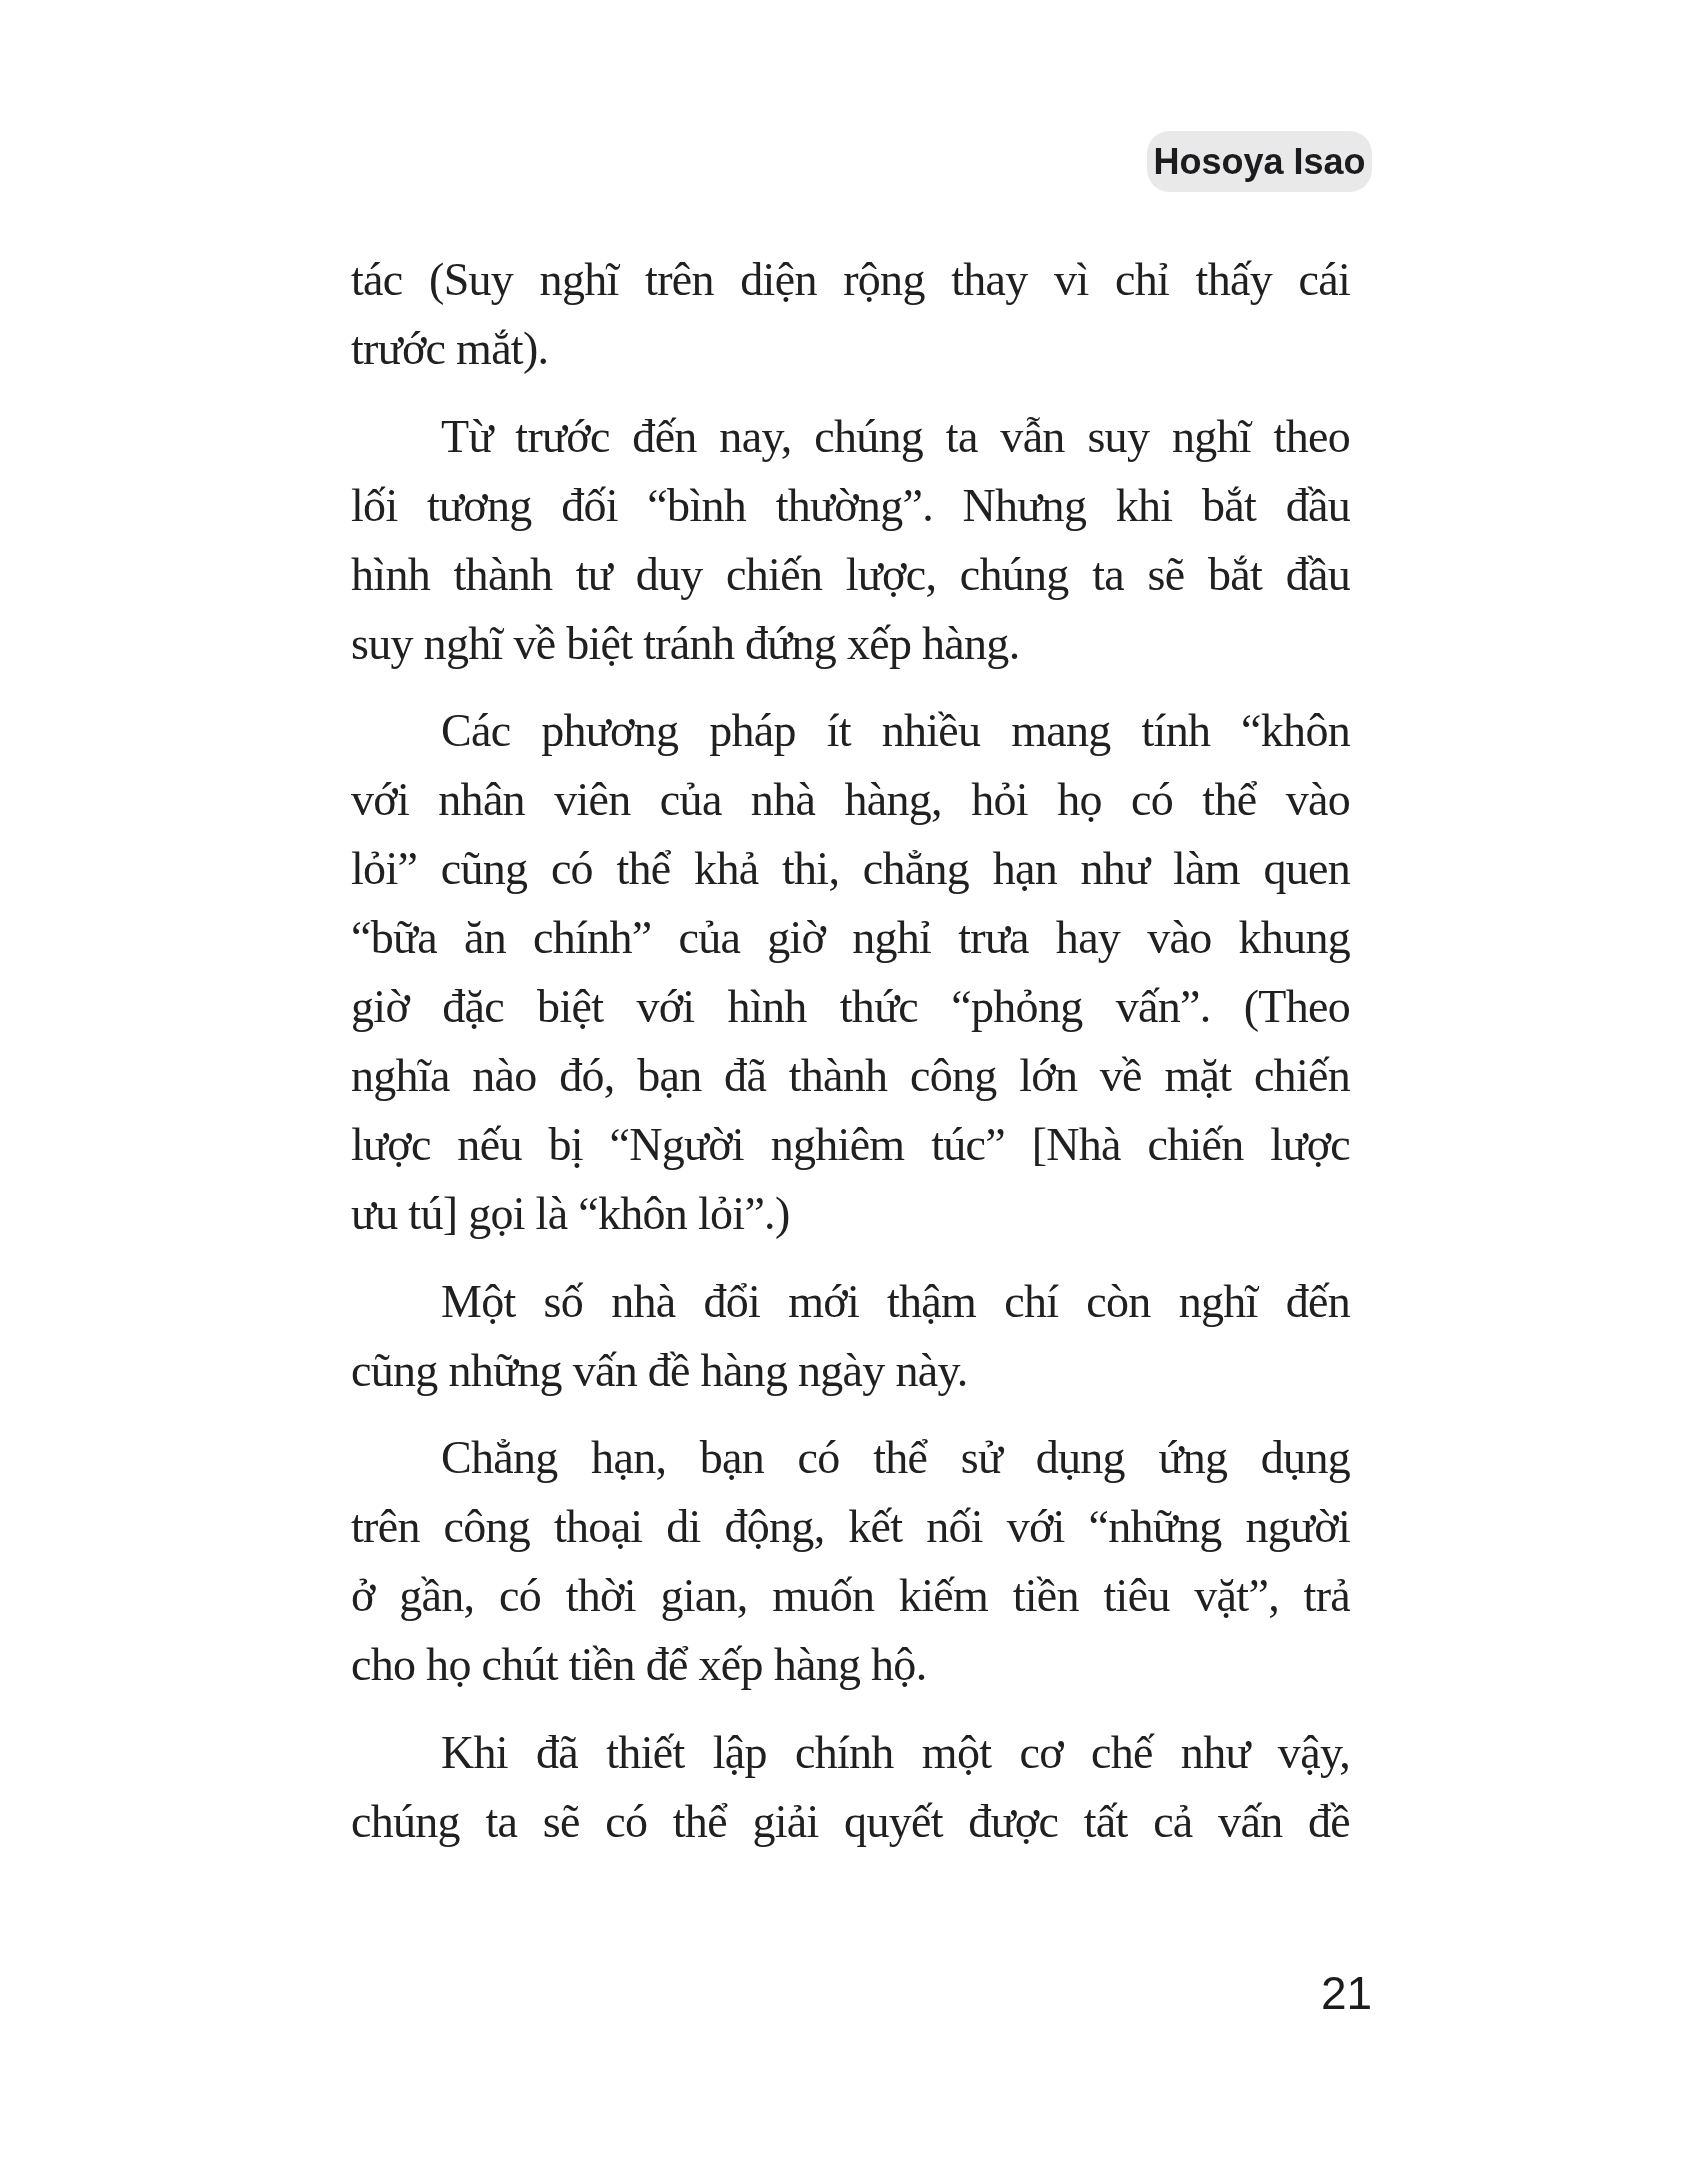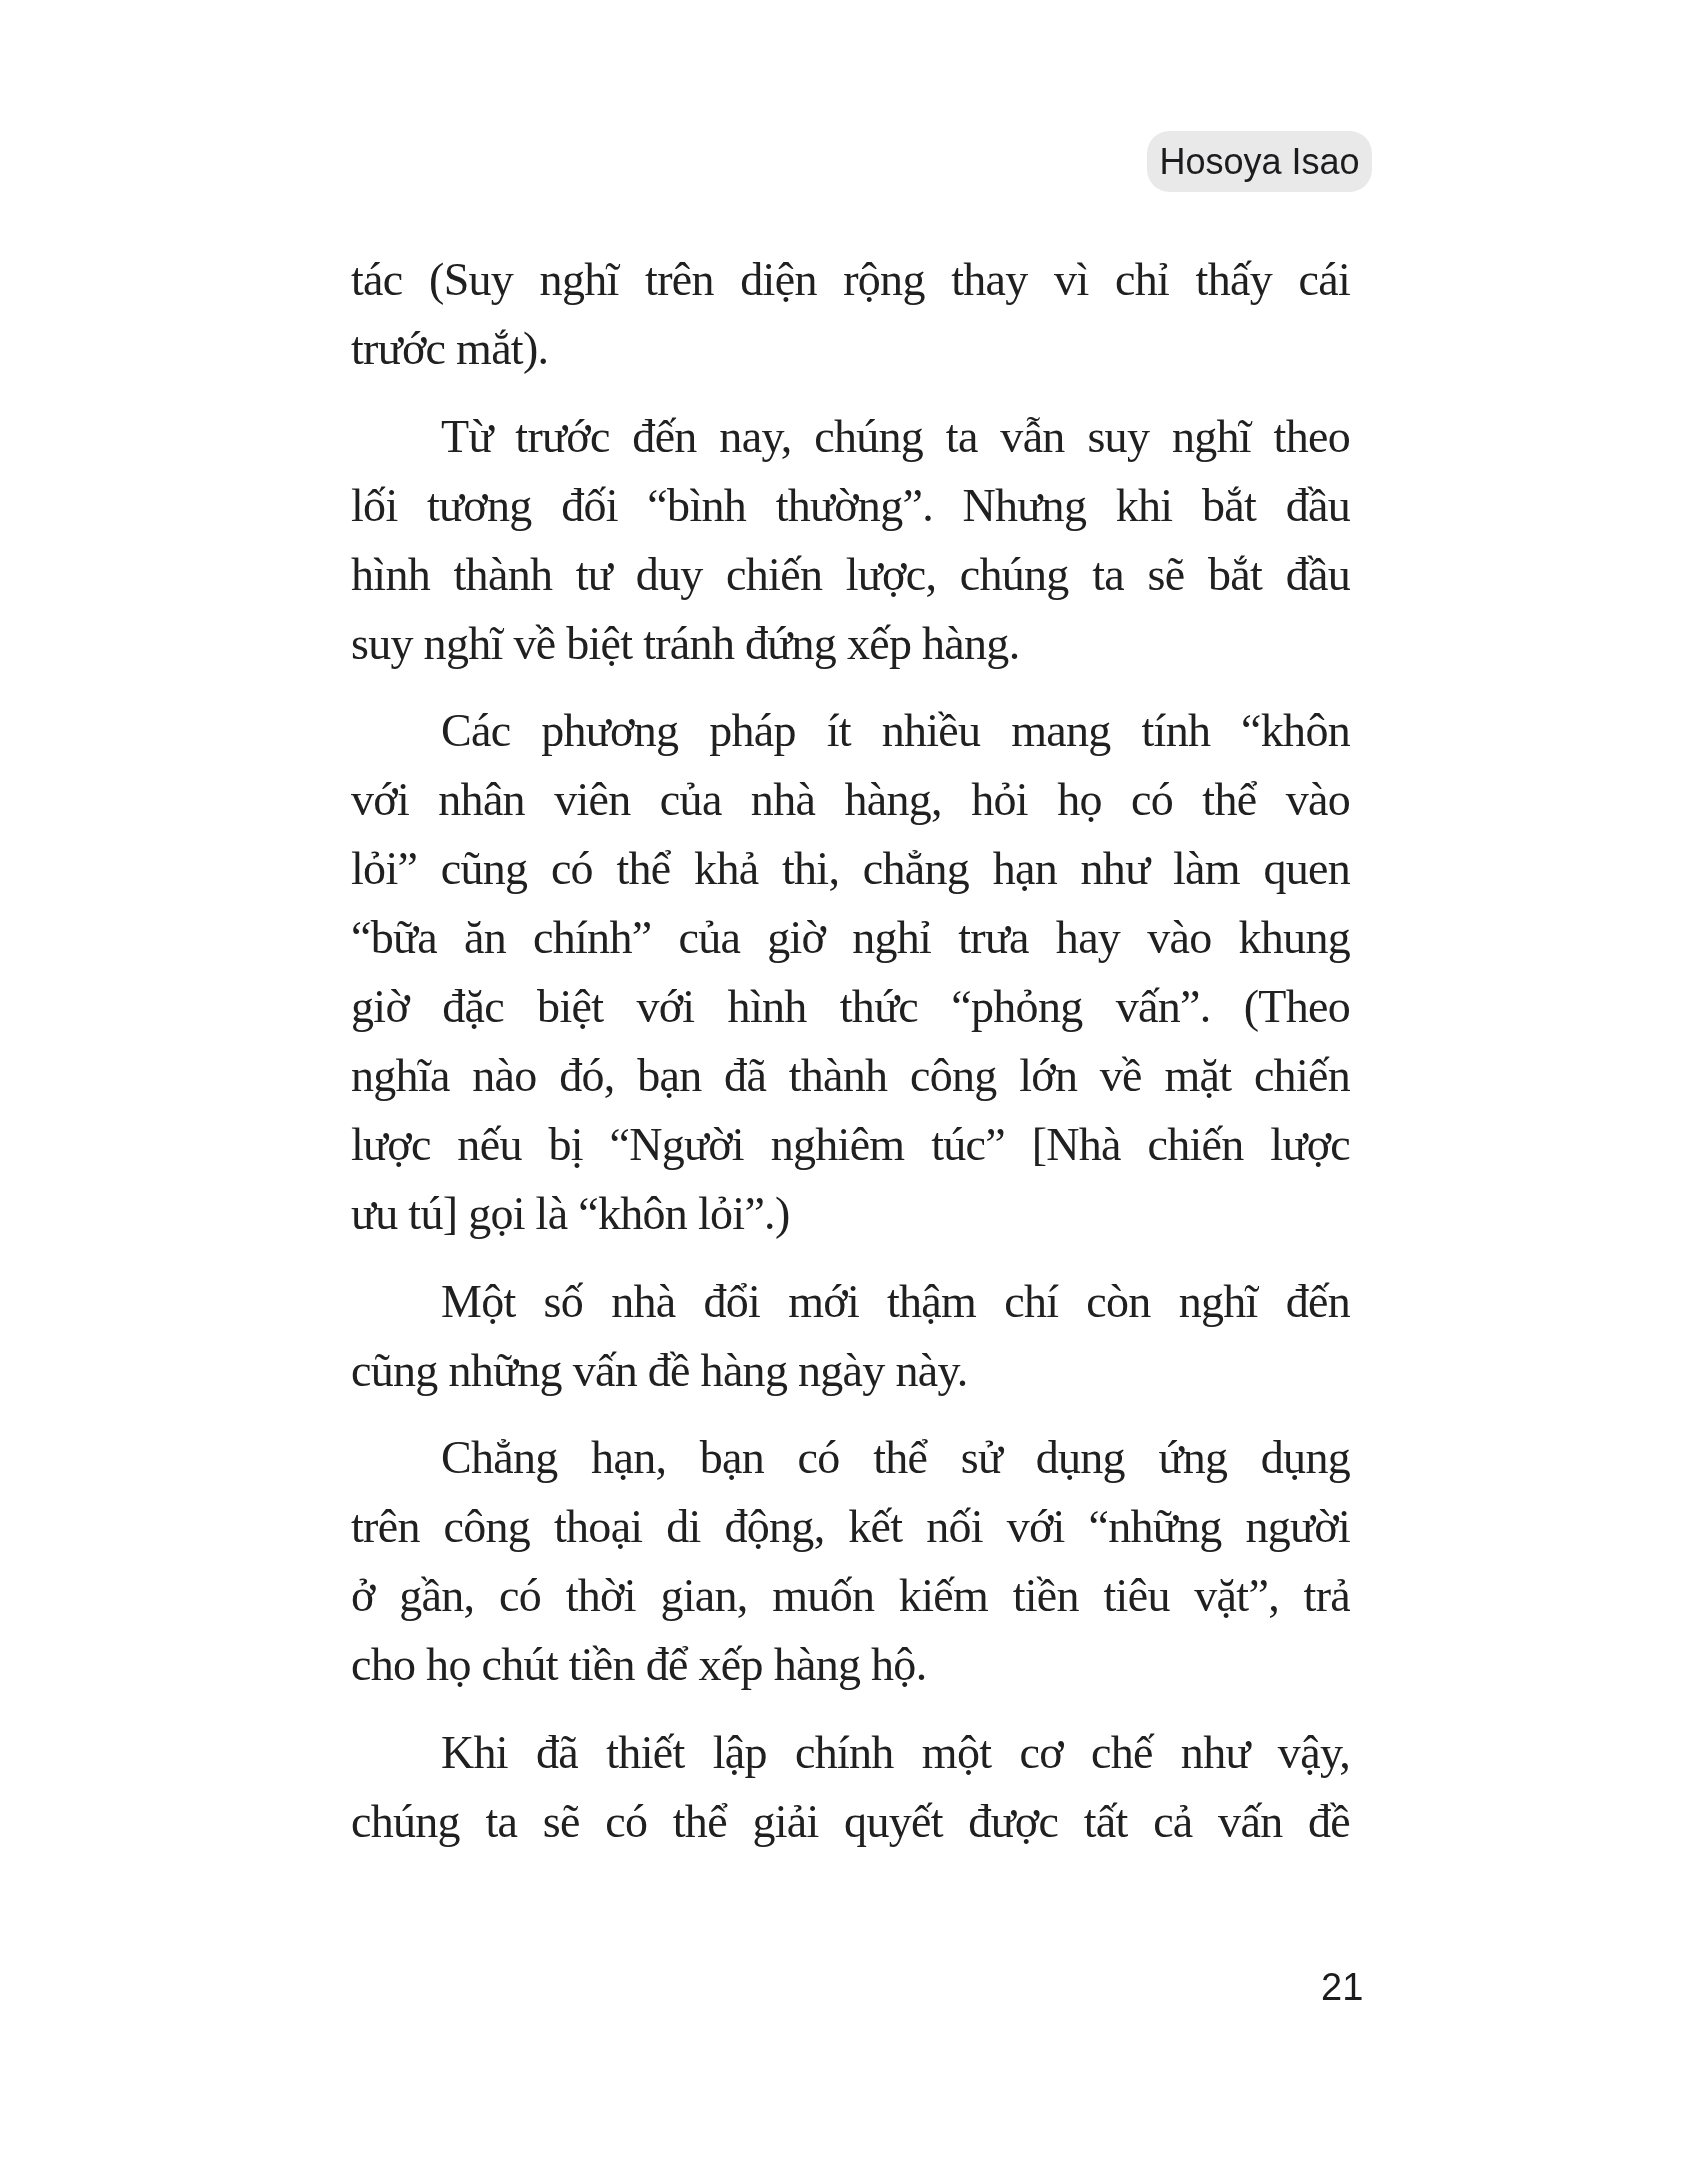--- a/index.html
+++ b/index.html
@@ -19,20 +19,21 @@
     position: absolute;
     left: 1147px;
     top: 131px;
     width: 225px;
     height: 61px;
     background: #e9e9ea;
     border-radius: 22.5px;
     display: flex;
     align-items: center;
     justify-content: center;
+    font-weight: bold;
   }
   .author-pill span {
     font-family: "Liberation Sans", sans-serif;
     font-size: 36px;
     color: #1c1c1e;
     white-space: nowrap;
   }
   .body-text {
     position: absolute;
     left: 351px;
@@ -58,21 +59,21 @@
     text-align-last: left;
     -moz-text-align-last: left;
   }
   .page-number {
     position: absolute;
     top: 1966px;
     left: 1321px;
     width: 41px;
     text-align: right;
     font-family: "Liberation Sans", sans-serif;
-    font-size: 38px;
+    font-size: 46px;
     color: #1c1c1e;
   }
 </style>
 </head>
 <body>
 
 <div class="page">
 
   <div class="author-pill">
     <span>Hosoya Isao</span>

